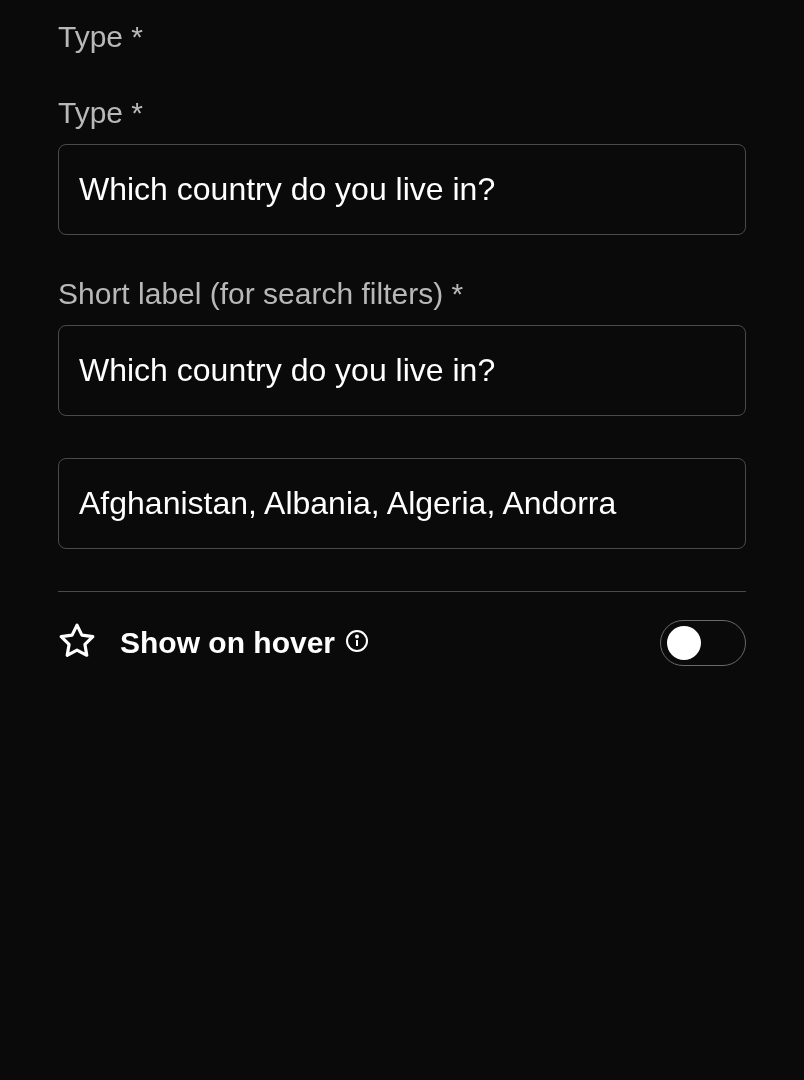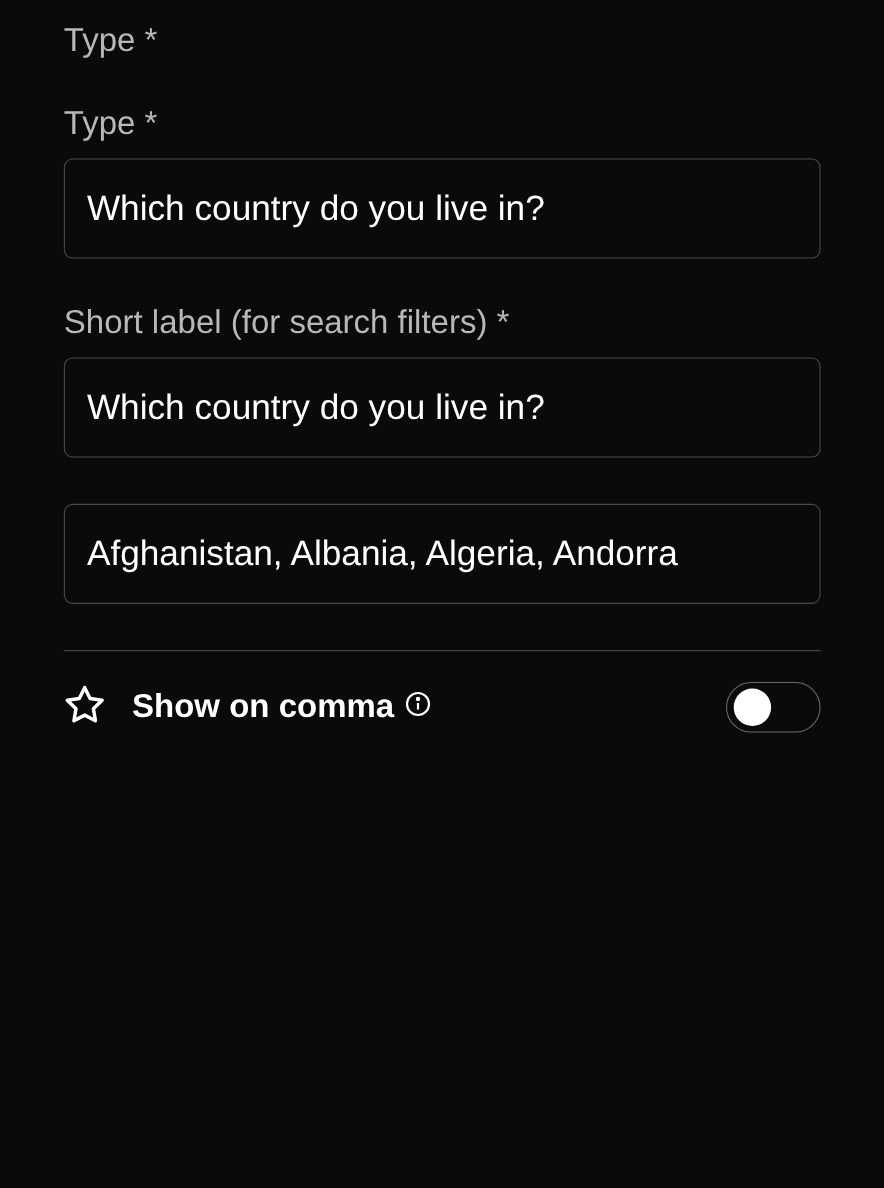--- a/index.html
+++ b/index.html
@@ -125,21 +125,21 @@
 
 <hr class="divider">
 
 <div class="hover-row">
   <span class="star-icon">
     <svg width="38" height="38" viewBox="0 0 24 24" fill="none" stroke="#fff" stroke-width="2" stroke-linejoin="round" stroke-linecap="round">
       <polygon points="12 2 15.09 8.26 22 9.27 17 14.14 18.18 21.02 12 17.77 5.82 21.02 7 14.14 2 9.27 8.91 8.26 12 2"></polygon>
     </svg>
   </span>
   <div class="hover-label">
-    <span>Show on comma</span>
+    <span>Show on hover</span>
     <span class="info-icon">
       <svg width="24" height="24" viewBox="0 0 24 24" fill="none" stroke="#fff" stroke-width="2">
         <circle cx="12" cy="12" r="10"></circle>
         <line x1="12" y1="11" x2="12" y2="17"></line>
         <circle cx="12" cy="7.5" r="1" fill="#fff"></circle>
       </svg>
     </span>
   </div>
   <div class="toggle">
     <div class="toggle-knob"></div>

